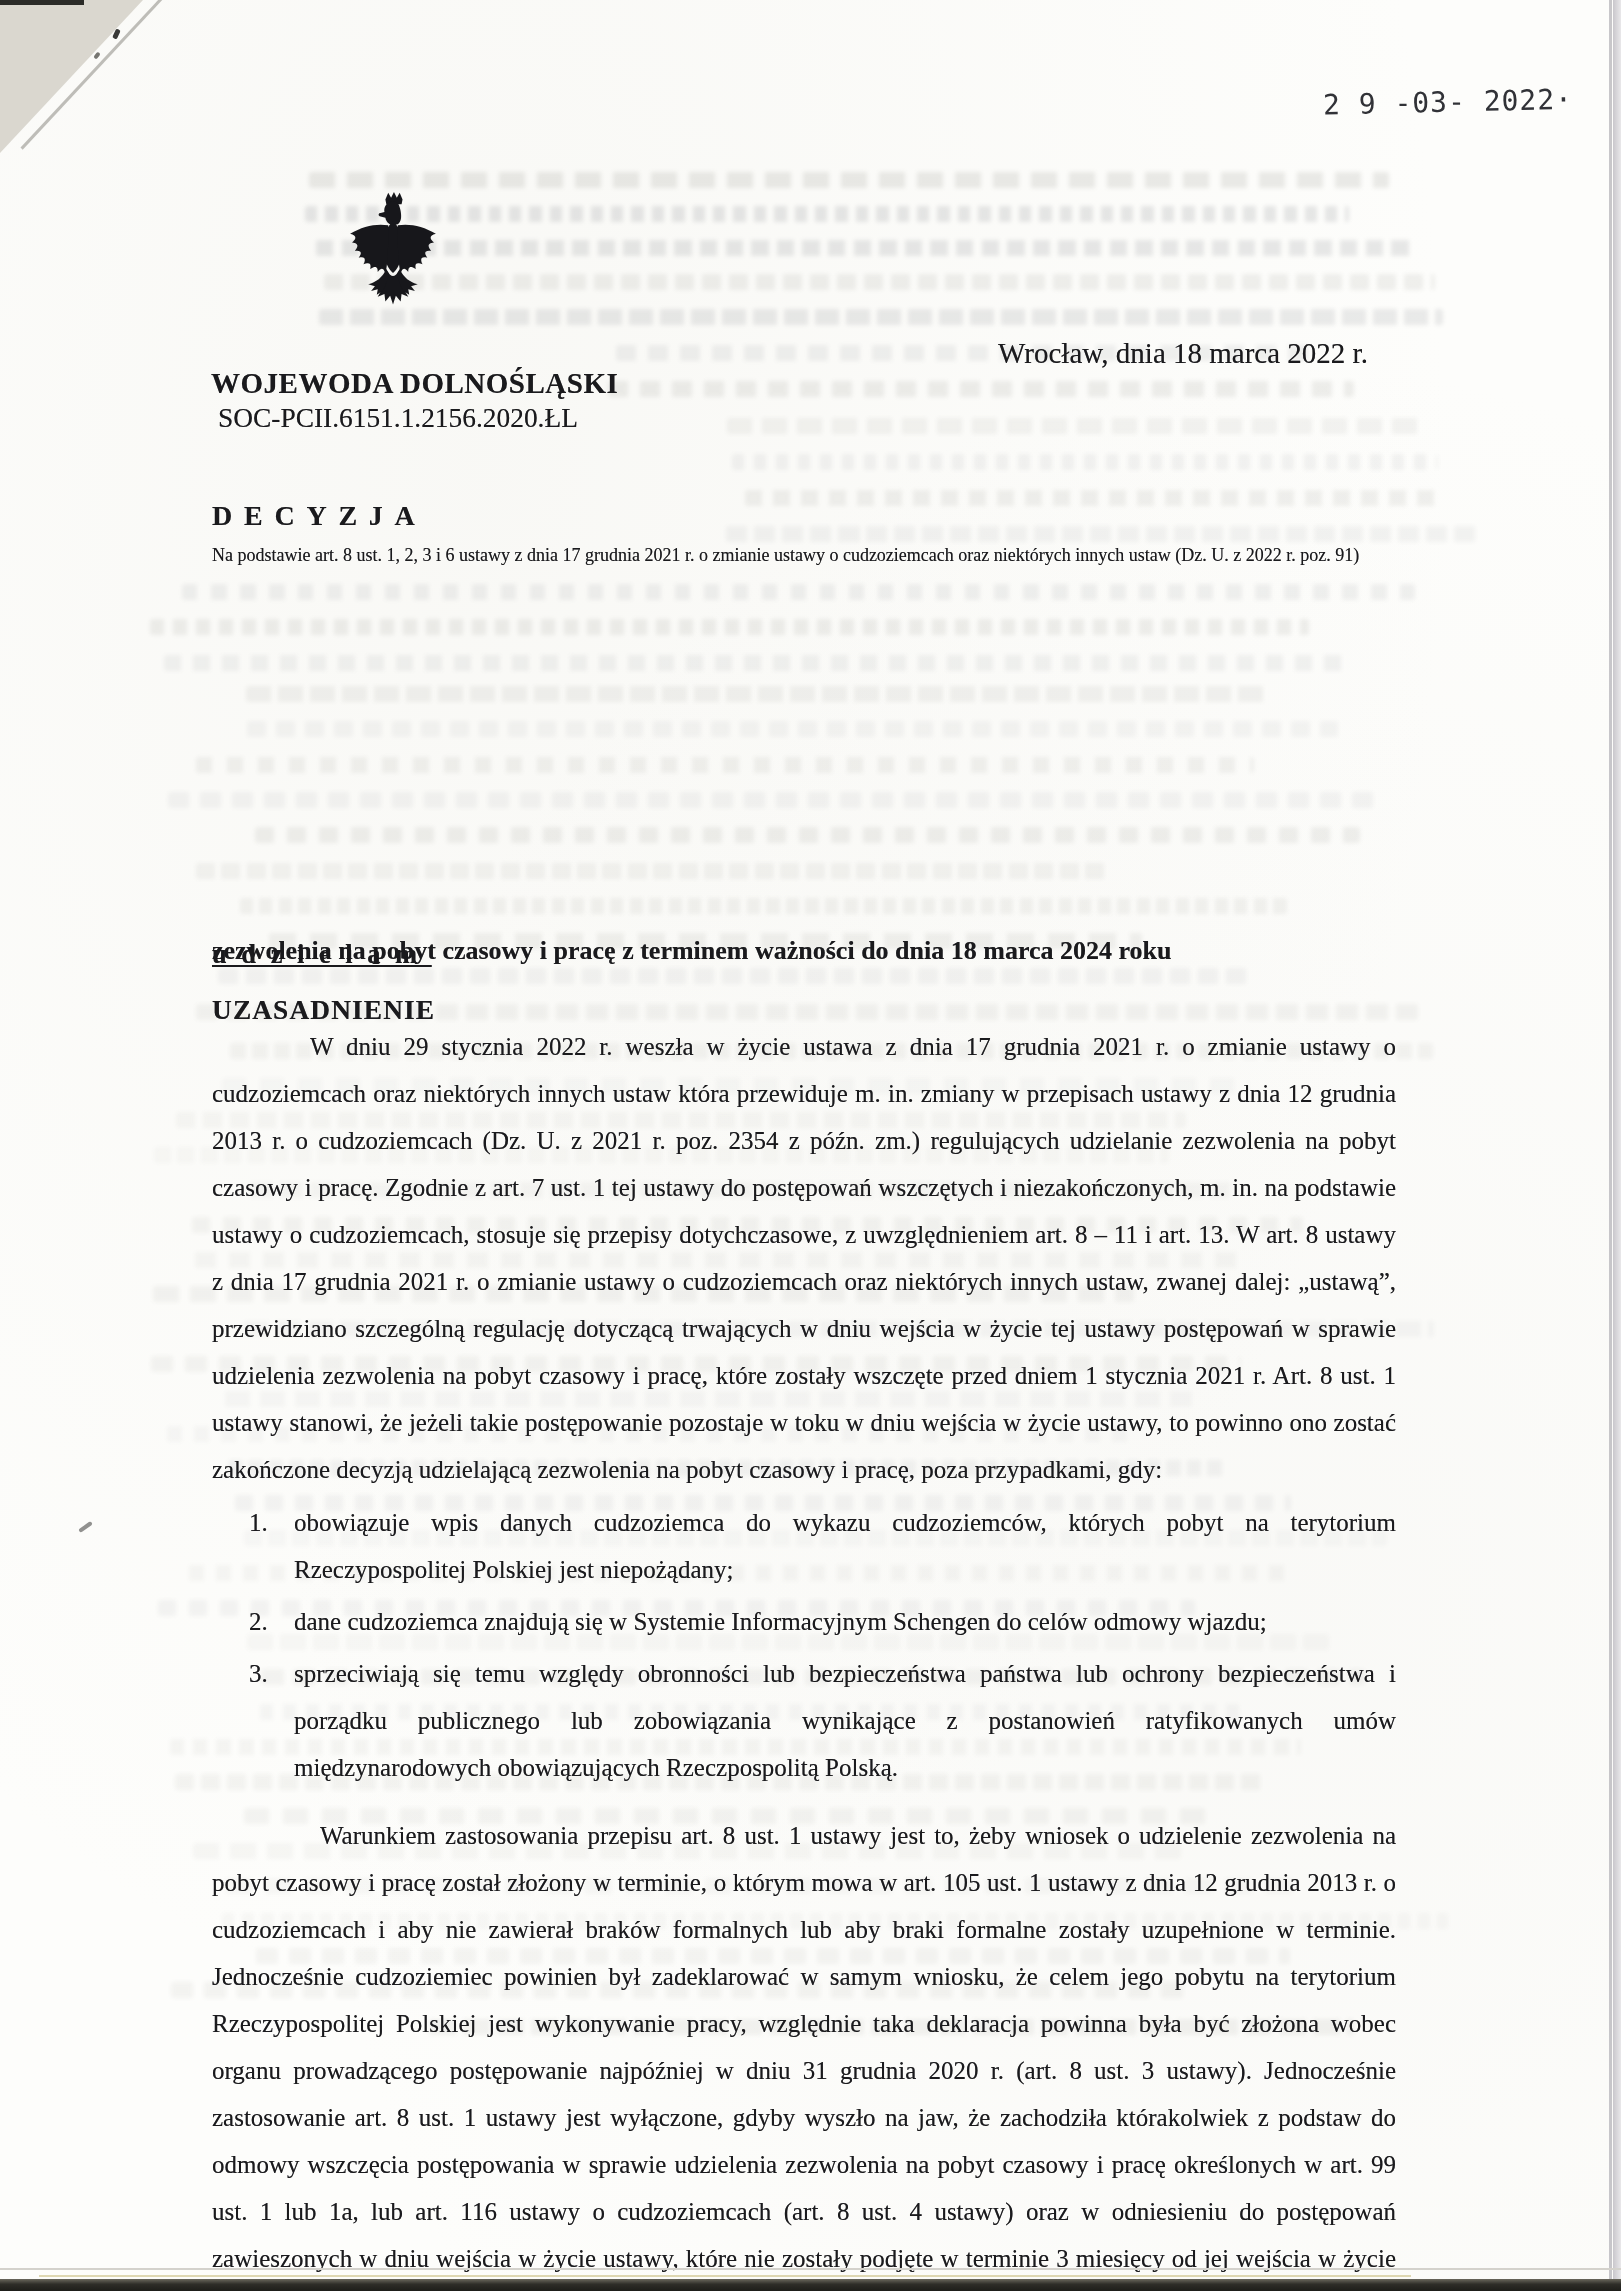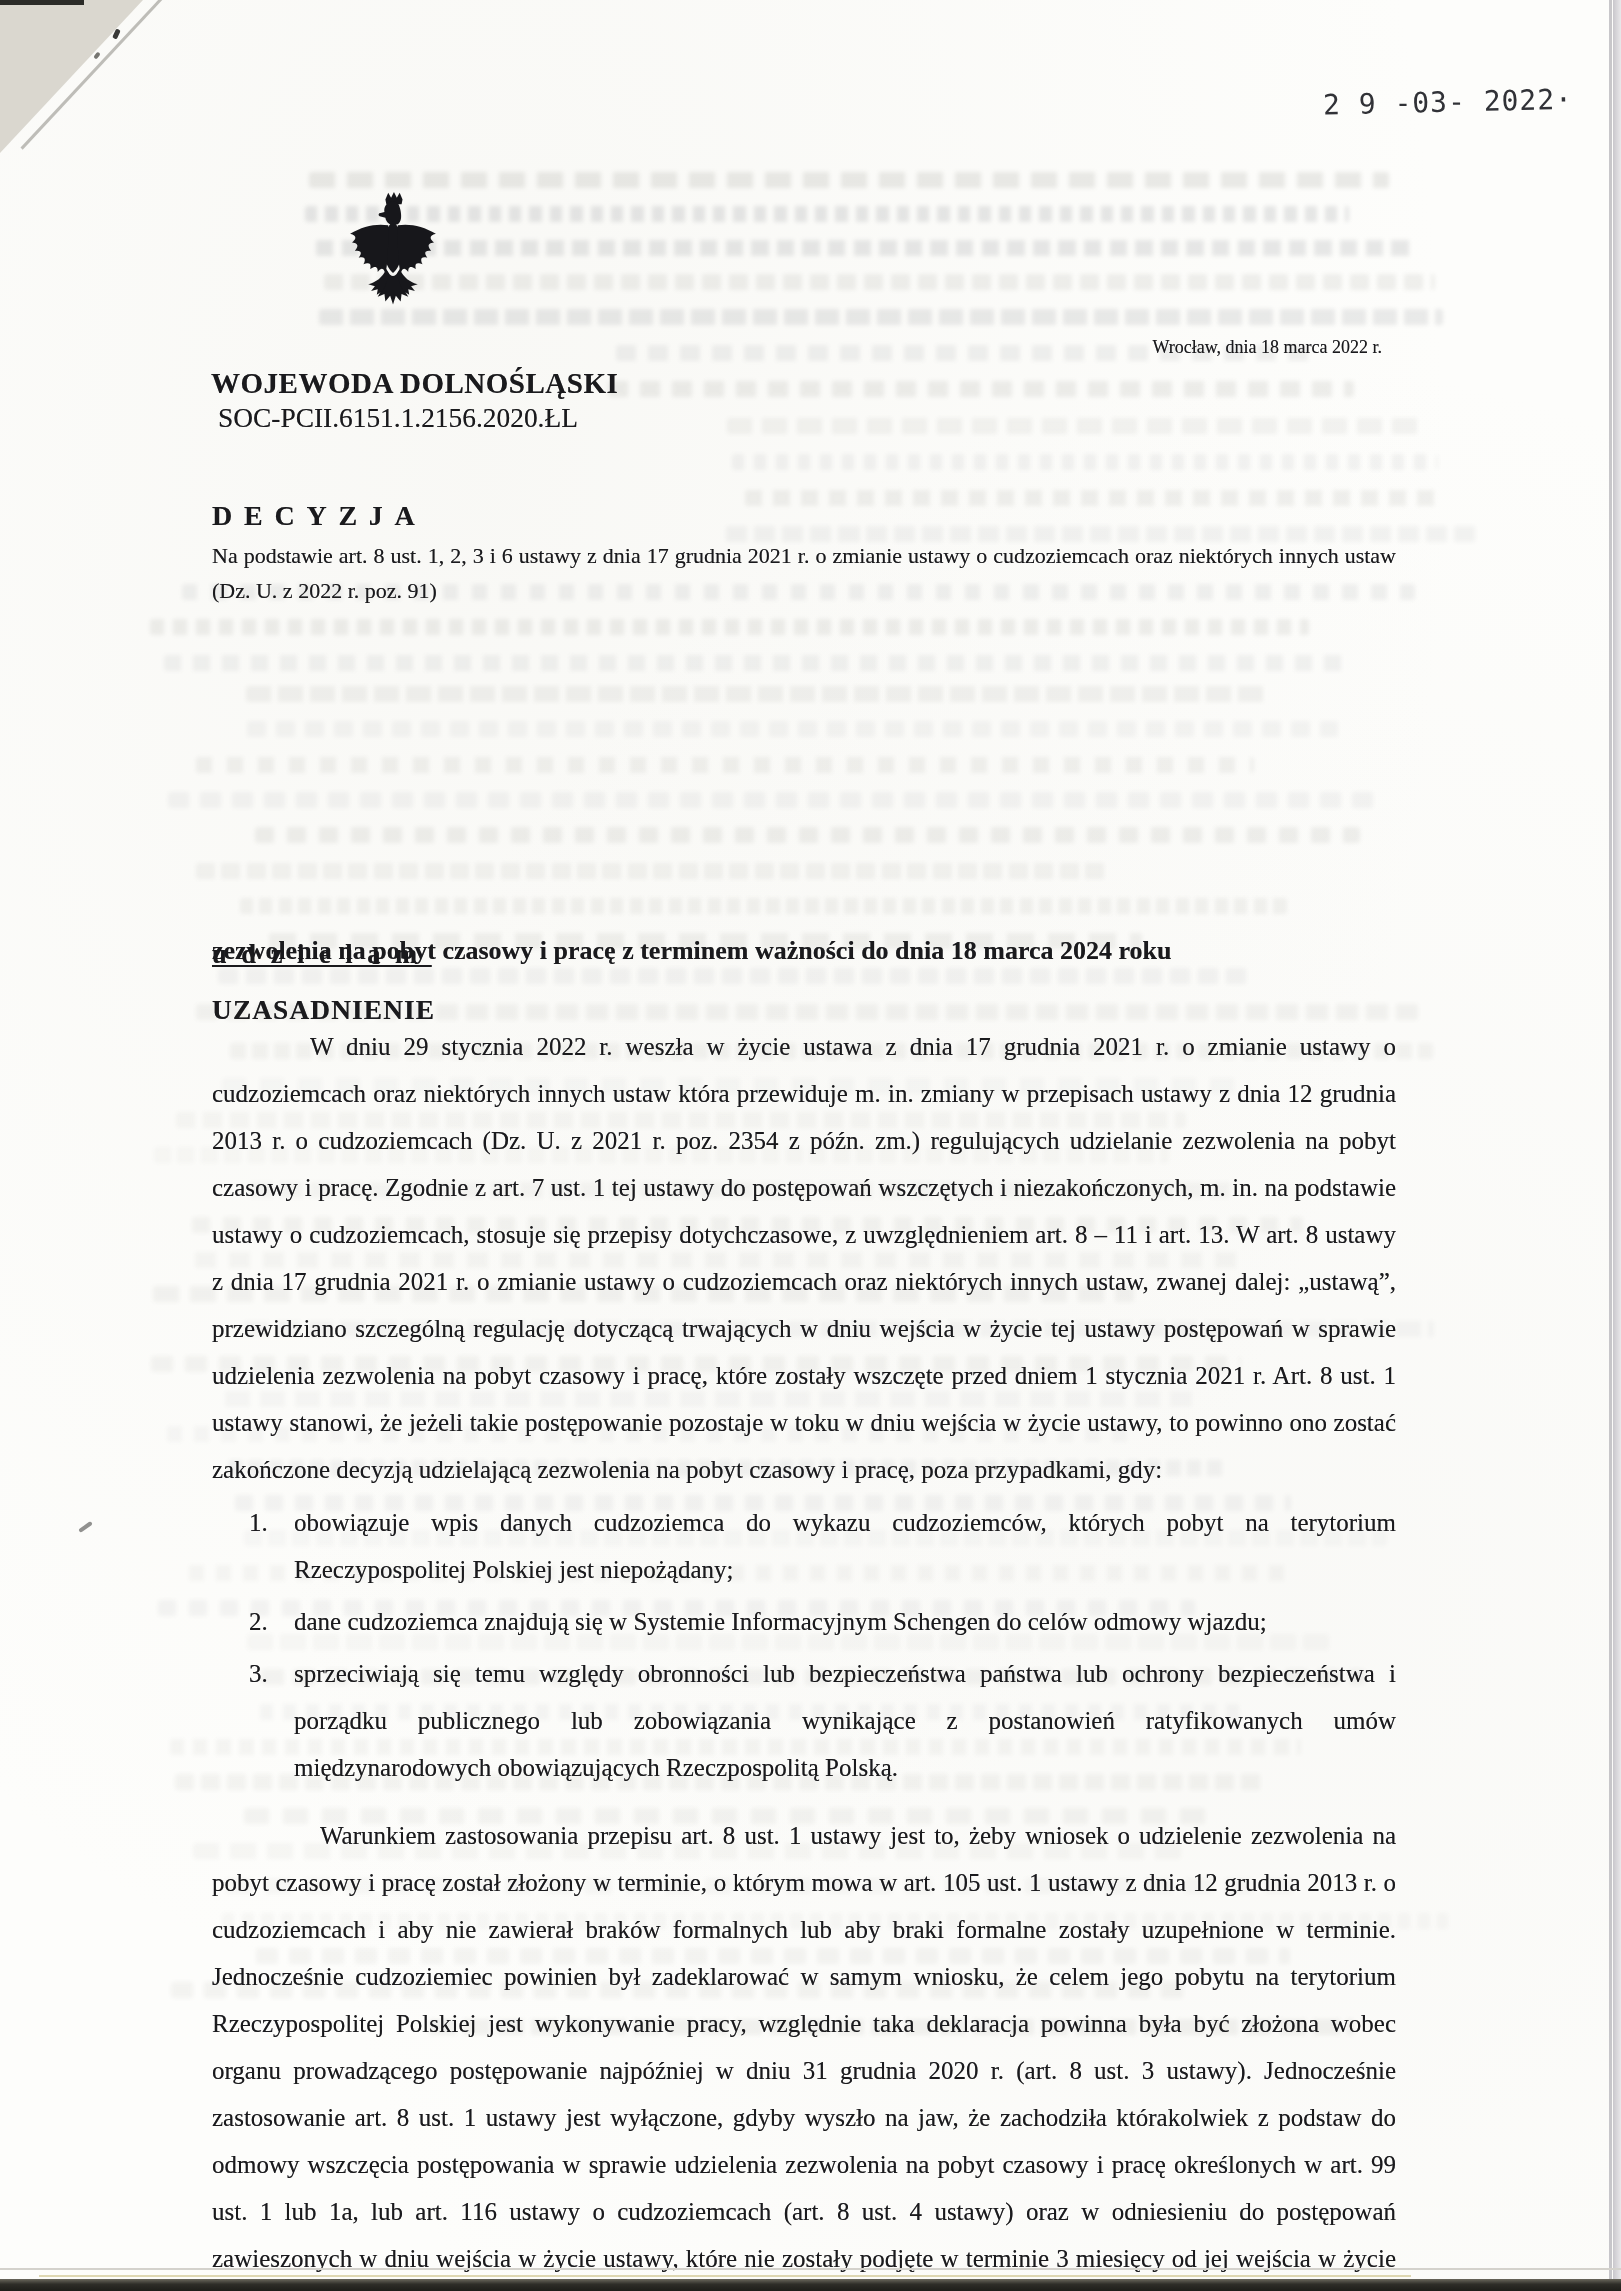--- a/index.html
+++ b/index.html
@@ -41,25 +41,25 @@
   
   .stamp{left:1323px;top:86px;width:216px;
     font-family:"DejaVu Sans Mono", monospace;font-size:28px;letter-spacing:1px;
     color:#222329;transform:rotate(-1.3deg);white-space:nowrap;z-index:3;opacity:.93;}
 
   
   .emblem{left:335px;top:190px;width:116px;height:122px;z-index:3;}
 
   
   .issuer{left:211px;top:334px;font-size:29px;letter-spacing:0.5px;z-index:3;white-space:nowrap;}
-  .place-date{left:984px;top:337px;width:398px;font-size:18px;text-align:right;z-index:3;white-space:nowrap;}
+  .place-date{left:984px;top:337px;width:398px;font-size:29px;text-align:center;z-index:3;white-space:nowrap;}
   .refnum{left:218px;top:403px;font-size:27.4px;z-index:3;white-space:nowrap;}
 
   .title{top:467px;font-size:28px;letter-spacing:.42em;z-index:3;}
-  .legal-basis{top:538px;font-size:22px;line-height:35px;z-index:3;}
+  .legal-basis{top:538px;font-size:18px;line-height:35px;z-index:3;}
 
   .consideration{top:667px;font-size:25px;line-height:35px;z-index:3;}
   .sp1{letter-spacing:.22em;}
   .ruling-verb{top:906px;font-size:26.5px;letter-spacing:.55em;z-index:3;text-decoration:underline;}
   .ruling-text{top:903px;font-size:26px;z-index:3;}
   .uzasadnienie{top:962px;font-size:27.4px;letter-spacing:.04em;z-index:3;}
 
   .bodytext{top:1023px;font-size:25px;line-height:47px;z-index:3;}
   .p1{text-indent:98px;margin:0;}
   .p2{text-indent:108px;margin:21.6px 0 0 0;}

